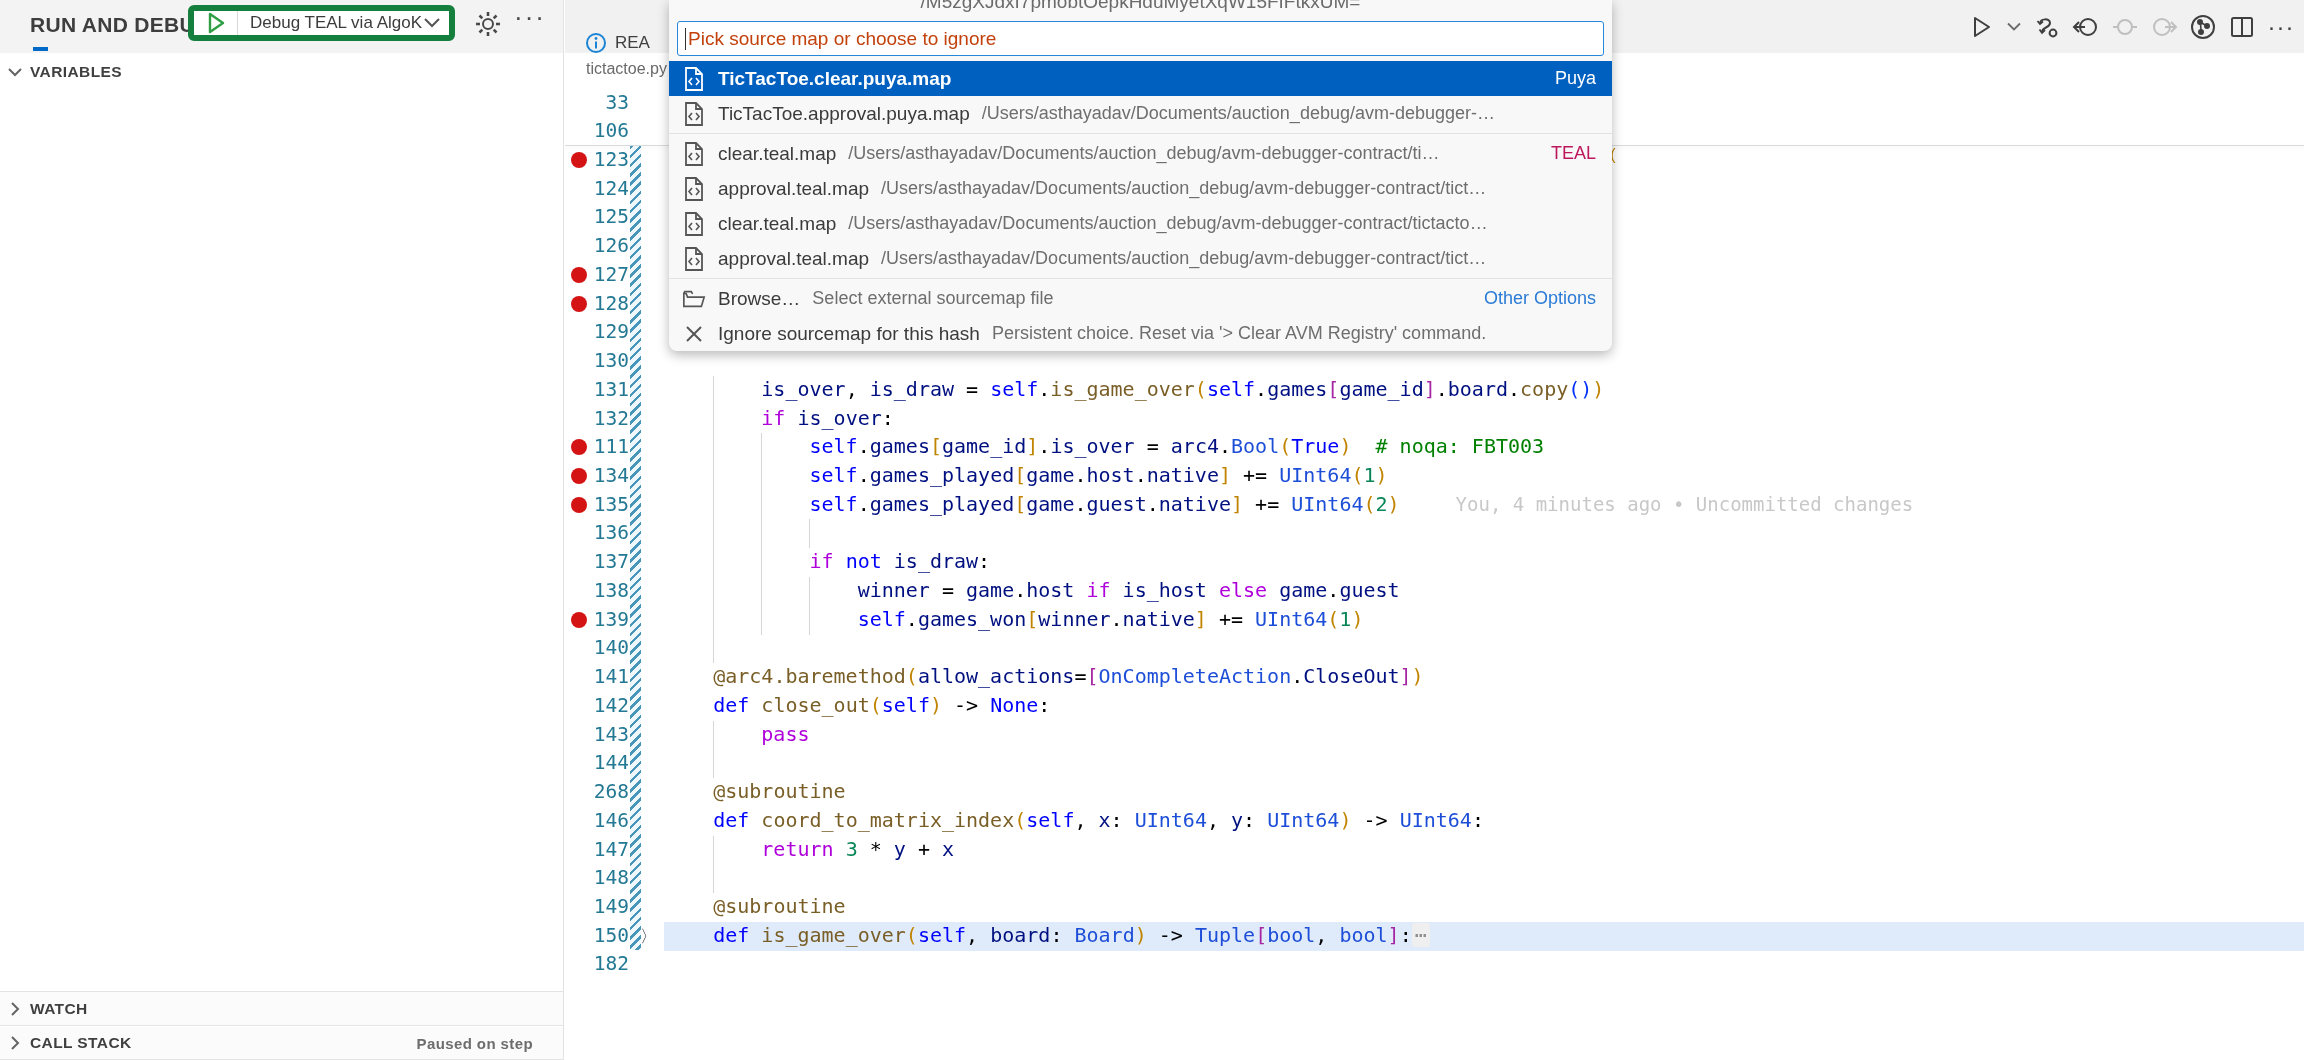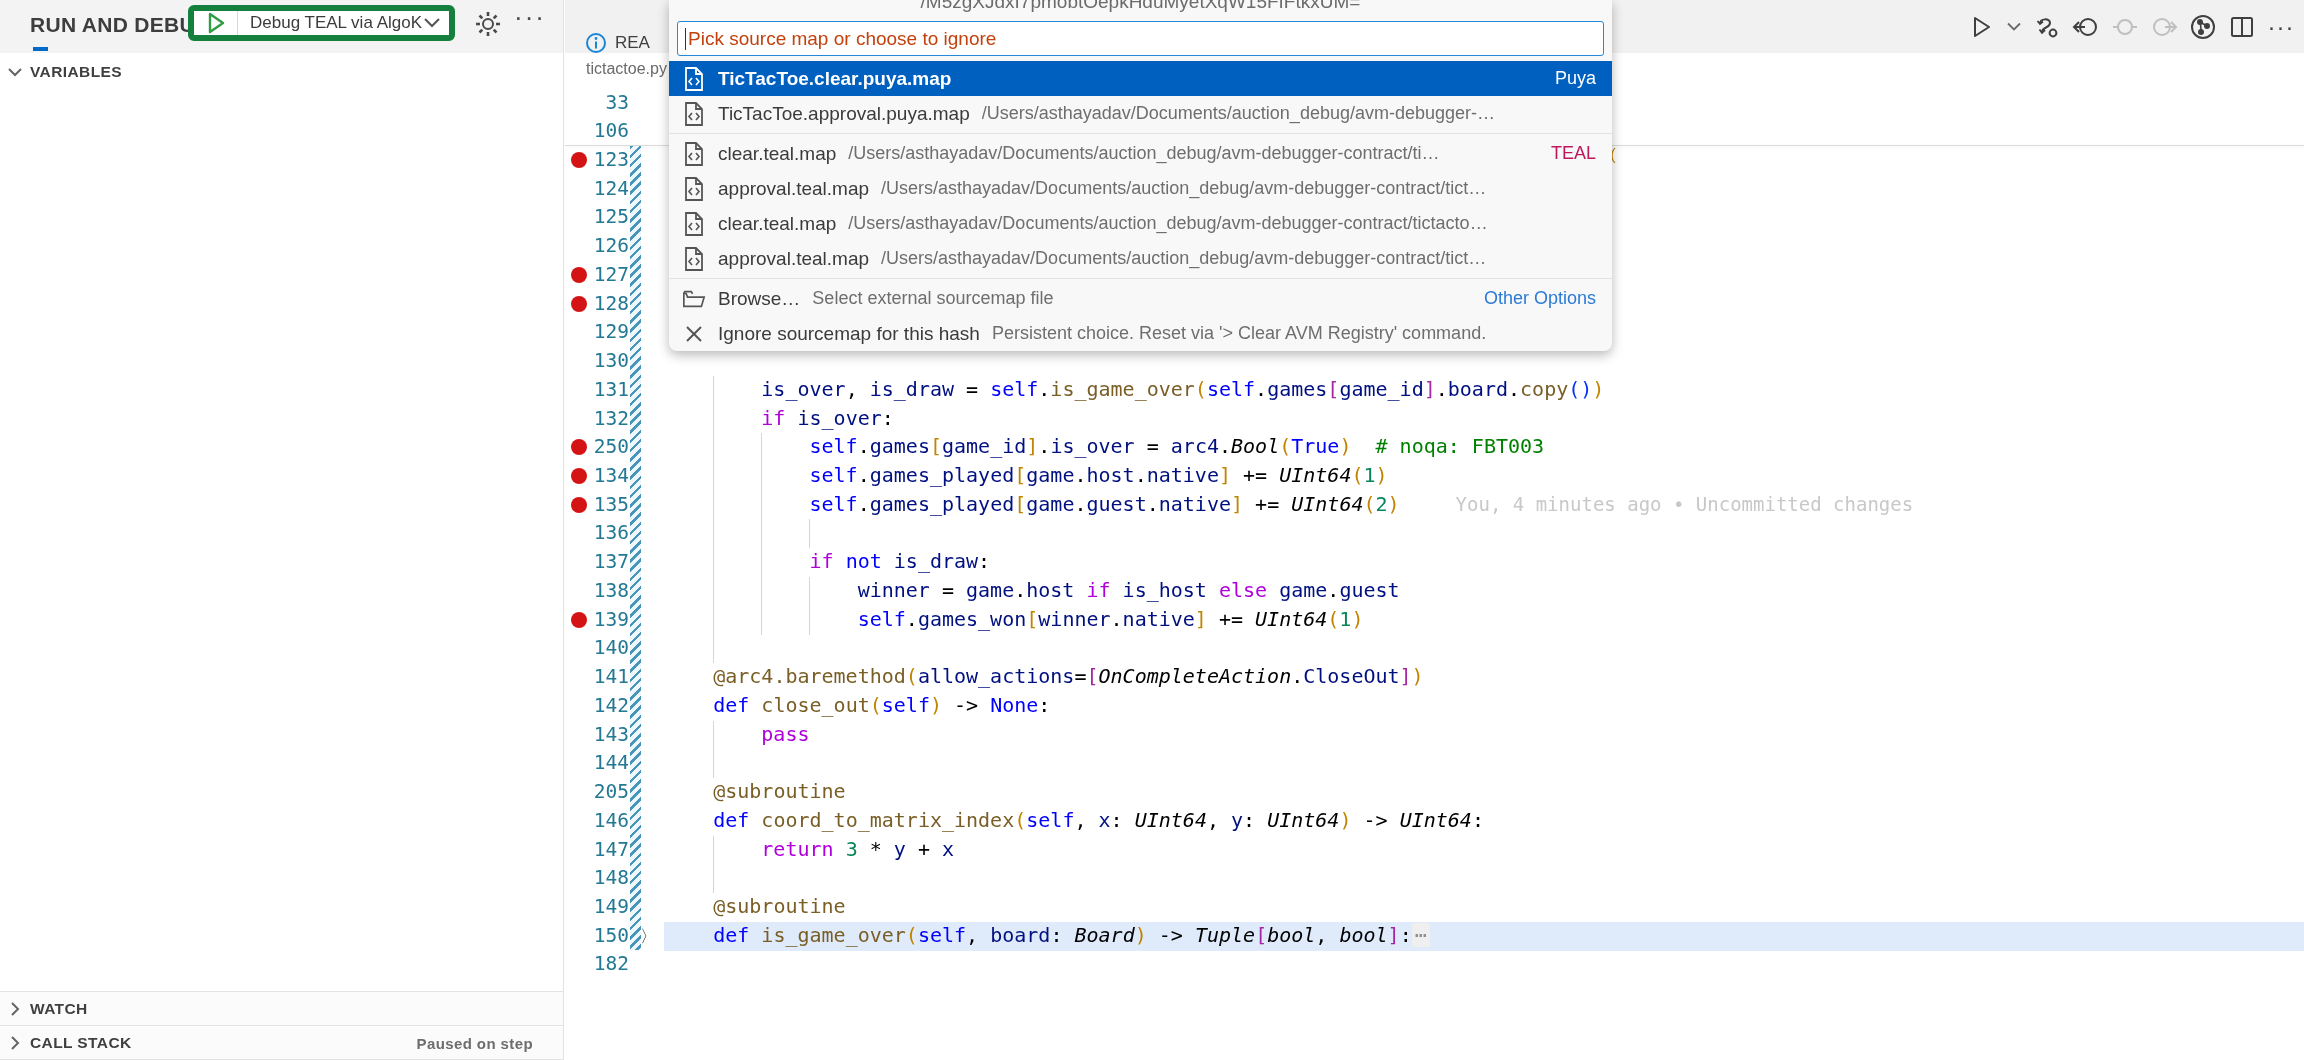--- a/index.html
+++ b/index.html
@@ -52,21 +52,21 @@
   .line { position:absolute; left:564px; width:1740px; height:29px; }
   .line-hl { position:absolute; left:100px; right:0; top:0; bottom:0; background:#dfeafa; }
   .bp { position:absolute; left:7px; top:6px; width:16px; height:16px; border-radius:50%;
         background:#d41414; }
   .lnum { position:absolute; left:14px; width:51px; text-align:right; top:2px;
           font-size:19.5px; color:#237893; }
   .fold-chev { position:absolute; left:76px; top:3px; color:#424242; font-size:17px; }
   .ltoks { position:absolute; left:101px; top:1px; font-size:20px; white-space:pre; color:#000; }
   .guide { position:absolute; top:0; bottom:0; width:1px; background:#d6d6d6; }
   .tok-k { color:#0000ff; } .tok-c { color:#af00db; } .tok-f { color:#795e26; }
-  .tok-t { color:#000000;font-style:italic; } .tok-v { color:#001080; } .tok-n { color:#098658; }
+  .tok-t { color:#1d4ed8; } .tok-v { color:#001080; } .tok-n { color:#098658; }
   .tok-m { color:#008000; } .tok-o { color:#000000; }
   .tok-b1 { color:#c18401; } .tok-b2 { color:#a626a4; } .tok-b3 { color:#0431fa; }
   .tok-g  { color:#8f8f8f; background:#efefef; border-radius:3px; padding:0 3px; }
   .blame { color:#c8c8c8; margin-left:56px; font-size:19px; }
 
   
   .quickpick { position:absolute; left:669px; top:0; width:943px; background:#f8f8f8;
                border-radius:0 0 8px 8px; box-shadow:0 4px 12px rgba(0,0,0,.28); z-index:20; }
   .qp-title { height:15px; overflow:hidden; position:relative; }
   .qp-title div { position:absolute; width:100%; top:-9px; text-align:center; font-size:19px;
@@ -296,21 +296,21 @@
         <div class="guide" style="left: 149px;"></div>
         <div class="ltoks mono">        <span class="tok-v">is_over</span><span class="tok-o">, </span><span class="tok-v">is_draw</span><span class="tok-o"> = </span><span class="tok-k">self</span><span class="tok-o">.</span><span class="tok-f">is_game_over</span><span class="tok-b1">(</span><span class="tok-k">self</span><span class="tok-o">.</span><span class="tok-v">games</span><span class="tok-b2">[</span><span class="tok-v">game_id</span><span class="tok-b2">]</span><span class="tok-o">.</span><span class="tok-v">board</span><span class="tok-o">.</span><span class="tok-f">copy</span><span class="tok-b3">()</span><span class="tok-b1">)</span></div>
       </div>
       <div class="line" style="top: 404.57px;">
         <div class="lnum mono">132</div>
         <div class="guide" style="left: 149px;"></div>
         <div class="ltoks mono">        <span class="tok-c">if</span><span class="tok-o"> </span><span class="tok-v">is_over</span><span class="tok-o">:</span></div>
       </div>
       <div class="line" style="top: 433.3px;">
         <div class="bp"></div>
-        <div class="lnum mono">250</div>
+        <div class="lnum mono">111</div>
         <div class="guide" style="left: 149px;"></div>
         <div class="guide" style="left: 197px;"></div>
         <div class="ltoks mono">            <span class="tok-k">self</span><span class="tok-o">.</span><span class="tok-v">games</span><span class="tok-b1">[</span><span class="tok-v">game_id</span><span class="tok-b1">]</span><span class="tok-o">.</span><span class="tok-v">is_over</span><span class="tok-o"> = </span><span class="tok-v">arc4</span><span class="tok-o">.</span><span class="tok-t">Bool</span><span class="tok-b1">(</span><span class="tok-k">True</span><span class="tok-b1">)</span><span class="tok-m">  # noqa: FBT003</span></div>
       </div>
       <div class="line" style="top: 462.03px;">
         <div class="bp"></div>
         <div class="lnum mono">134</div>
         <div class="guide" style="left: 149px;"></div>
         <div class="guide" style="left: 197px;"></div>
         <div class="ltoks mono">            <span class="tok-k">self</span><span class="tok-o">.</span><span class="tok-v">games_played</span><span class="tok-b1">[</span><span class="tok-v">game</span><span class="tok-o">.</span><span class="tok-v">host</span><span class="tok-o">.</span><span class="tok-v">native</span><span class="tok-b1">]</span><span class="tok-o"> += </span><span class="tok-t">UInt64</span><span class="tok-b1">(</span><span class="tok-n">1</span><span class="tok-b1">)</span></div>
@@ -367,21 +367,21 @@
         <div class="lnum mono">143</div>
         <div class="guide" style="left: 149px;"></div>
         <div class="ltoks mono">        <span class="tok-c">pass</span></div>
       </div>
       <div class="line" style="top: 749.33px;">
         <div class="lnum mono">144</div>
         <div class="guide" style="left: 149px;"></div>
         <div class="ltoks mono"></div>
       </div>
       <div class="line" style="top: 778.06px;">
-        <div class="lnum mono">205</div>
+        <div class="lnum mono">268</div>
         <div class="ltoks mono">    <span class="tok-f">@subroutine</span></div>
       </div>
       <div class="line" style="top: 806.79px;">
         <div class="lnum mono">146</div>
         <div class="ltoks mono">    <span class="tok-k">def</span><span class="tok-o"> </span><span class="tok-f">coord_to_matrix_index</span><span class="tok-b1">(</span><span class="tok-k">self</span><span class="tok-o">, </span><span class="tok-v">x</span><span class="tok-o">: </span><span class="tok-t">UInt64</span><span class="tok-o">, </span><span class="tok-v">y</span><span class="tok-o">: </span><span class="tok-t">UInt64</span><span class="tok-b1">)</span><span class="tok-o"> -&gt; </span><span class="tok-t">UInt64</span><span class="tok-o">:</span></div>
       </div>
       <div class="line" style="top: 835.52px;">
         <div class="lnum mono">147</div>
         <div class="guide" style="left: 149px;"></div>
         <div class="ltoks mono">        <span class="tok-c">return</span><span class="tok-o"> </span><span class="tok-n">3</span><span class="tok-o"> * </span><span class="tok-v">y</span><span class="tok-o"> + </span><span class="tok-v">x</span></div>

